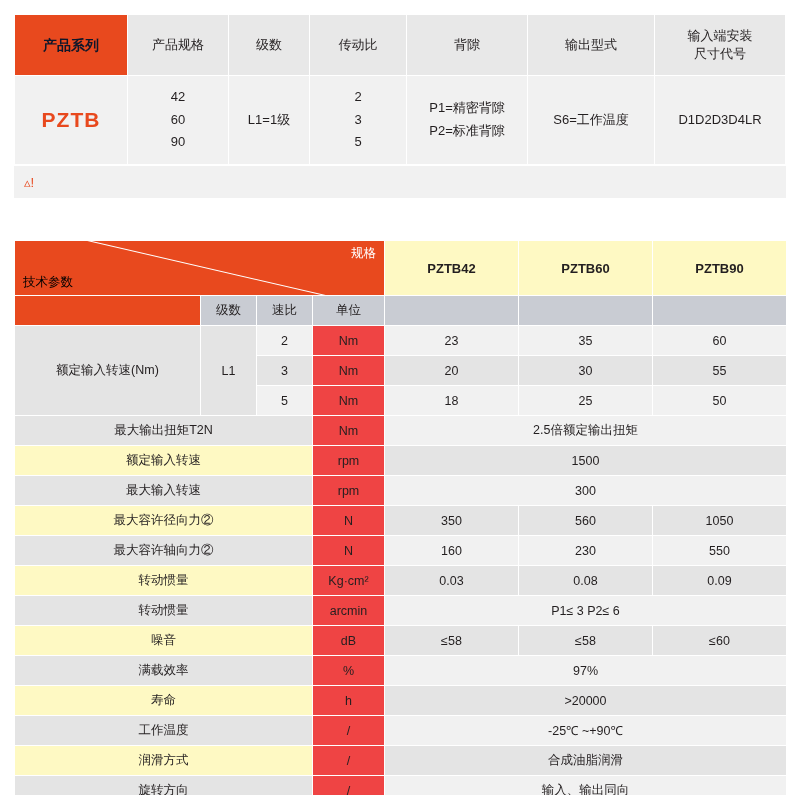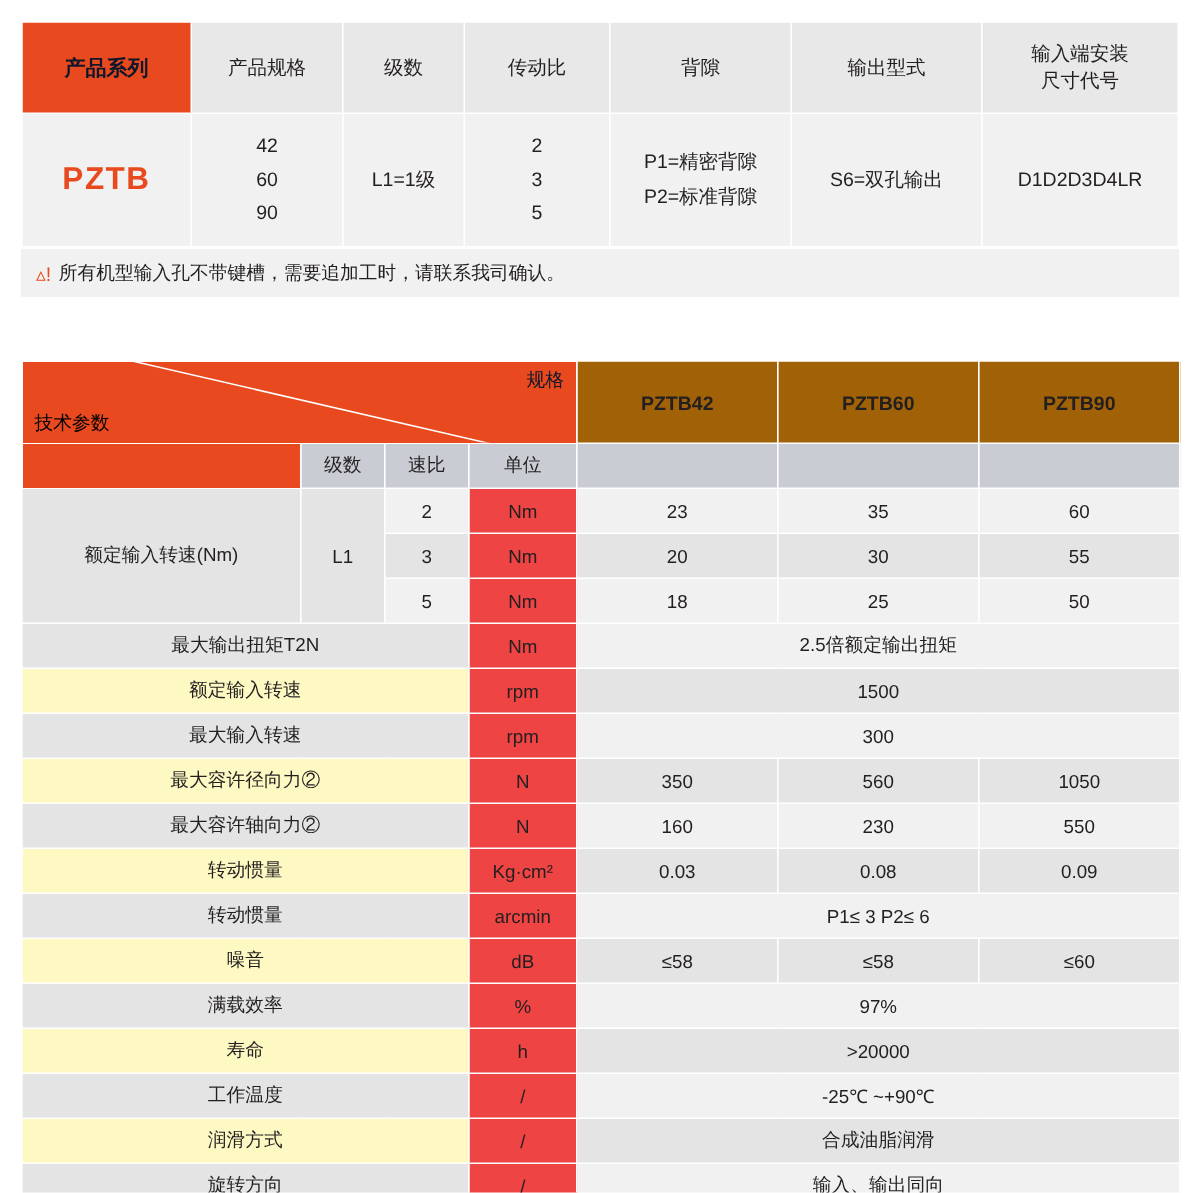--- a/index.html
+++ b/index.html
@@ -118,34 +118,34 @@
     left: 8px;
     bottom: 4px;
     font-size: 12.5px;
     color: #000000;
   }
   .diag .lbl-t {
     position: absolute;
     right: 8px;
     top: 4px;
     font-size: 12.5px;
-    color: #0f172a;
+    color: #ffffff;
   }
   .diag .slash {
     position: absolute;
     left: -10%;
     top: 50%;
     width: 125%;
     height: 1px;
     background: #ffffff;
     transform: rotate(13deg);
     transform-origin: center;
   }
   .t2 th.model {
-    background: #a16207;
+    background: #fef9c3;
     font-weight: bold;
     font-size: 13px;
     height: 34px;
   }
   .sub-grey {
     background: #c9ccd3;
     height: 20px;
     font-size: 12px;
   }
   .lbl-cell {
@@ -195,29 +195,28 @@
         <td>L1=1级</td>
         <td class="stack">
           <span>2</span>
           <span>3</span>
           <span>5</span>
         </td>
         <td class="stack">
           <span>P1=精密背隙</span>
           <span>P2=标准背隙</span>
         </td>
-        <td>S6=双孔输出</td>
+        <td>S6=工作温度</td>
         <td>D1D2D3D4LR</td>
       </tr>
     </tbody>
   </table>
 
   <div class="note1">
     <span class="warn">▵!</span>
-    <span>所有机型输入孔不带键槽，需要追加工时，请联系我司确认。</span>
   </div>
 
   <div class="t2wrap">
     <table class="t2">
       <colgroup>
         <col style="width:186px">
         <col style="width:56px">
         <col style="width:56px">
         <col style="width:72px">
         <col style="width:134px">

